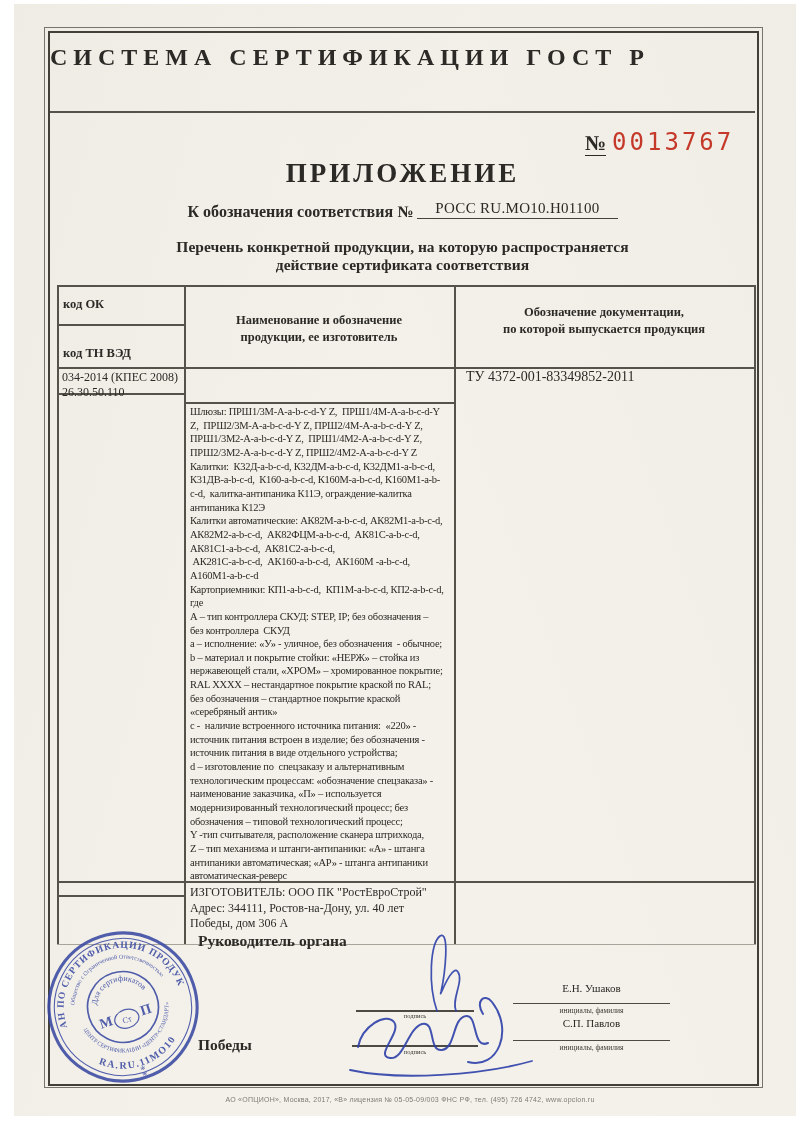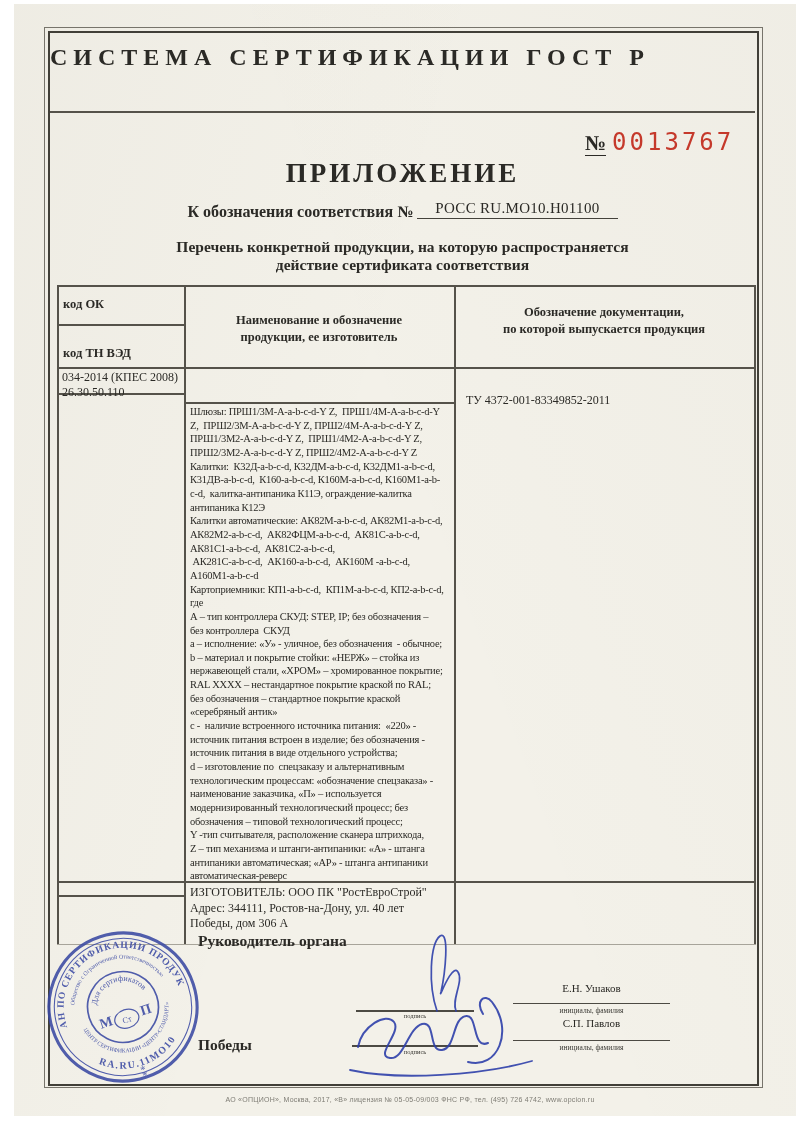--- a/index.html
+++ b/index.html
@@ -86,21 +86,21 @@
   <div class="hline" style="left:57px;top:944px;width:699px;background:#a7a49a;height:1px;"></div>
 
   <div class="cell" style="left:63px;top:297px;font-weight:bold;">код ОК</div>
   <div class="cell" style="left:63px;top:333px;font-weight:bold;margin-top:13px;">код ТН ВЭД</div>
   <div class="cell chead" style="left:186px;top:312px;width:266px;">Наименование и обозначение
 продукции, ее изготовитель</div>
   <div class="cell chead" style="left:456px;top:304px;width:296px;">Обозначение документации,
 по которой выпускается продукция</div>
 
   <div class="cell" style="left:62px;top:370px;width:118px;font-size:12px;line-height:15px;">034-2014 (КПЕС 2008) 26.30.50.110</div>
-  <div class="cell" style="left:466px;top:393px;font-size:12px;">ТУ 4372-001-83349852-2011</div>
+  <div class="cell" style="left:466px;top:369px;font-size:14px;">ТУ 4372-001-83349852-2011</div>
   <div class="prodtext">Шлюзы: ПРШ1/3М-А-a-b-c-d-Y Z,  ПРШ1/4М-А-a-b-c-d-Y
 Z,  ПРШ2/3М-А-a-b-c-d-Y Z, ПРШ2/4М-А-a-b-c-d-Y Z,
 ПРШ1/3М2-А-a-b-c-d-Y Z,  ПРШ1/4М2-А-a-b-c-d-Y Z,
 ПРШ2/3М2-А-a-b-c-d-Y Z, ПРШ2/4М2-А-a-b-c-d-Y Z
 Калитки:  К32Д-a-b-c-d, К32ДМ-a-b-c-d, К32ДМ1-a-b-c-d,
 К31ДВ-a-b-c-d,  К160-a-b-c-d, К160М-a-b-c-d, К160М1-a-b-
 c-d,  калитка-антипаника К11Э, ограждение-калитка
 антипаника К12Э
 Калитки автоматические: АК82М-a-b-c-d, АК82М1-a-b-c-d,
 АК82М2-a-b-c-d,  АК82ФЦМ-a-b-c-d,  АК81С-a-b-c-d,

